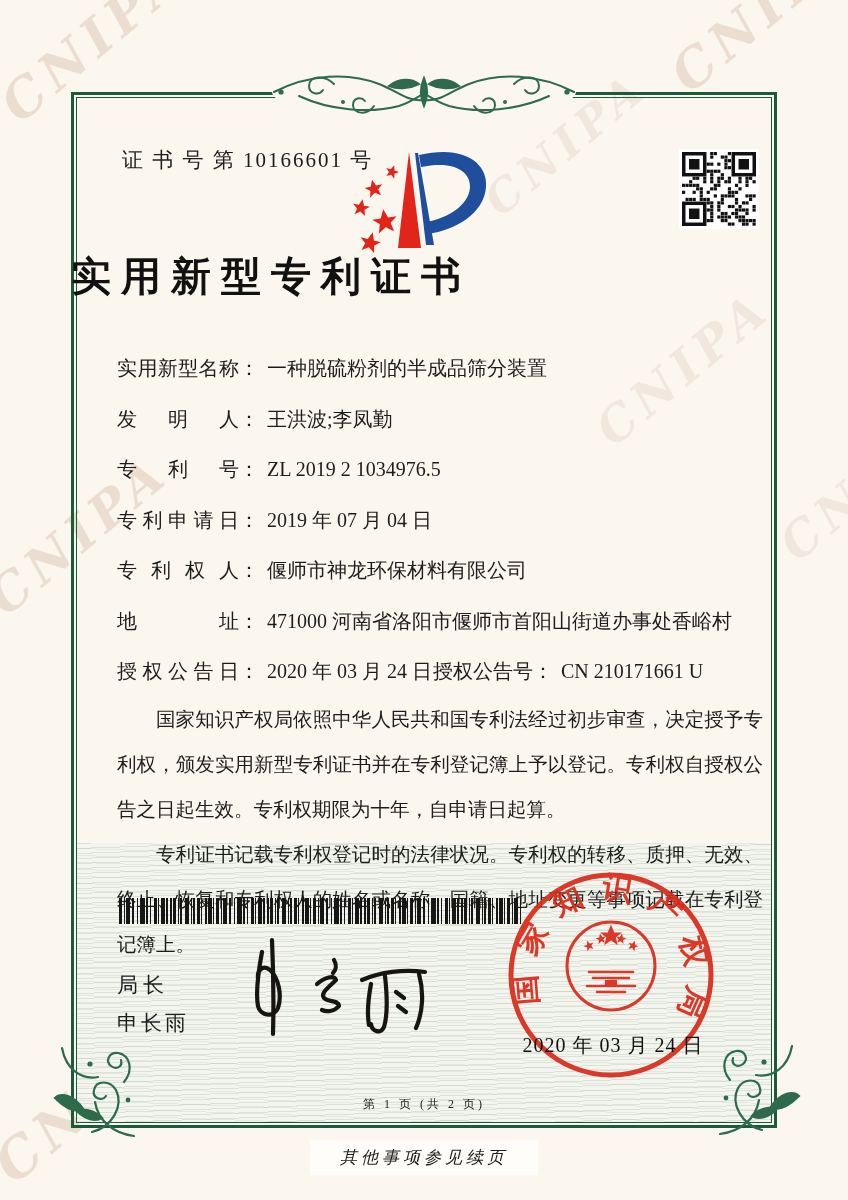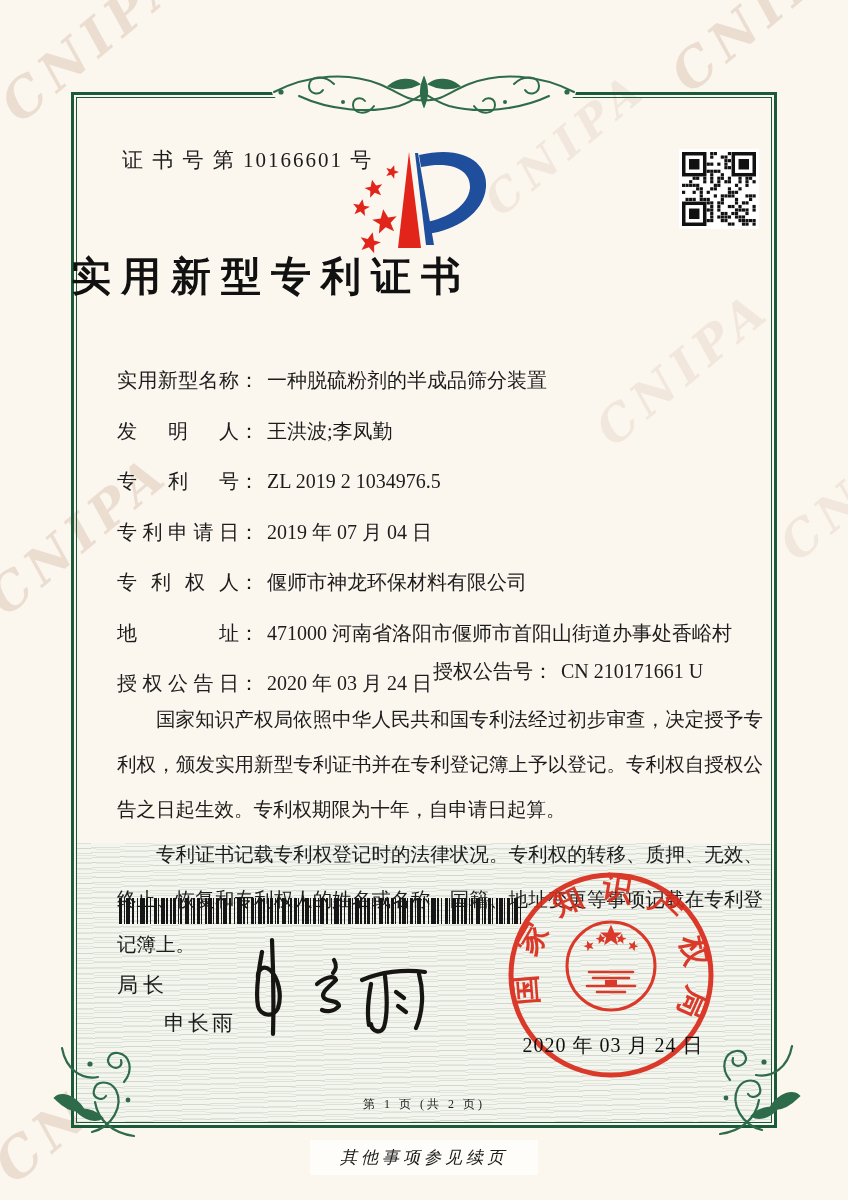--- a/index.html
+++ b/index.html
@@ -28,28 +28,28 @@
     background-color:#f3f5ee;
     background-image:
       repeating-linear-gradient(178deg, rgba(122,148,118,0.20) 0 1px, rgba(255,255,255,0) 1px 5px),
       repeating-linear-gradient(2deg, rgba(122,148,118,0.13) 0 1px, rgba(255,255,255,0) 1px 7px);
   }
   .cert-no{left:122px;top:146px;font-size:21px;letter-spacing:2px;}
   .qr-box{left:679px;top:149px;width:80px;height:80px;background:#fff;padding:3px;box-sizing:border-box;}
   .title{left:71px;top:249px;width:706px;font-size:40px;font-weight:bold;letter-spacing:10px;color:#111;}
   .fields{left:117px;top:355px;width:646px;font-size:20px;}
   .frow{height:50.5px;position:relative;white-space:nowrap;}
-  .flabel{display:inline-block;width:122px;text-align:justify;text-align-last:justify;margin-top:12px;}
+  .flabel{display:inline-block;width:122px;text-align:justify;text-align-last:justify;}
   .fvalue{margin-left:8px;}
   .pair2{position:absolute;left:316px;top:0;}
   .paras{left:117px;top:697px;width:646px;font-size:19.5px;line-height:45px;text-align:justify;}
   .paras p{margin:0;text-indent:2em;}
   .barcode{left:119px;top:898px;width:402px;height:26px;}
   .signer-title{left:117px;top:971px;font-size:21px;letter-spacing:5px;}
-  .signer-name{left:117px;top:1009px;font-size:21px;letter-spacing:3px;margin-left:47px;}
+  .signer-name{left:117px;top:1009px;font-size:21px;letter-spacing:3px;}
   .signature{left:222px;top:932px;width:220px;height:110px;}
   .seal{left:504px;top:868px;width:214px;height:214px;}
   .seal-arc-text{font-size:30px;font-weight:bold;letter-spacing:16px;fill:#d92b1b;font-family:"Liberation Serif",serif;}
   .seal-date{left:508px;top:1032px;width:210px;text-align:center;font-size:20px;letter-spacing:1px;color:#101010;}
   .page-info{left:71px;top:1096px;width:706px;text-align:center;font-size:12px;letter-spacing:3px;}
   .cont-note-wrap{left:0;top:1140px;width:848px;text-align:center;font-style:italic;}
   .cont-note{display:inline-block;background:#fffdf9;padding:6px 30px;font-size:17px;letter-spacing:4px;}
   .ornament-top{left:239px;top:62px;width:370px;height:64px;}
   .corner-fl{width:104px;height:100px;}
   .corner-left{left:50px;top:1040px;transform:scaleX(-1);}

